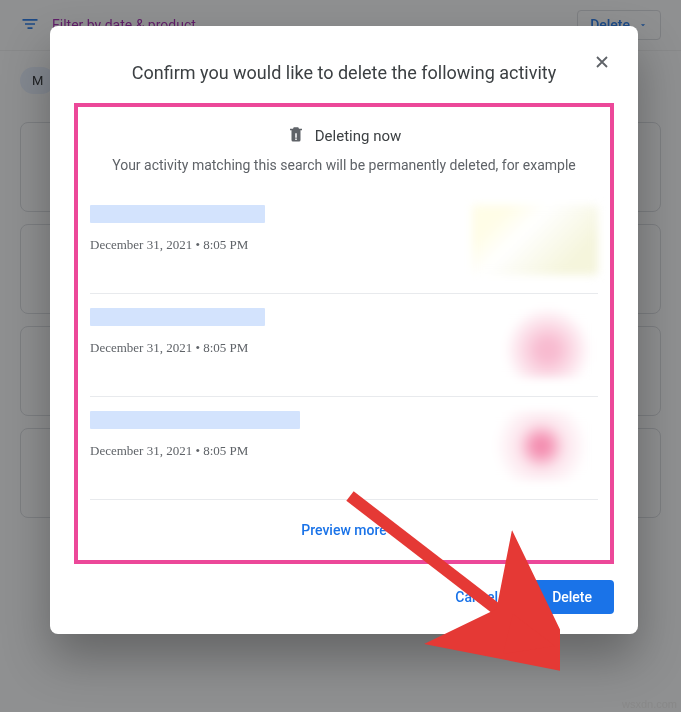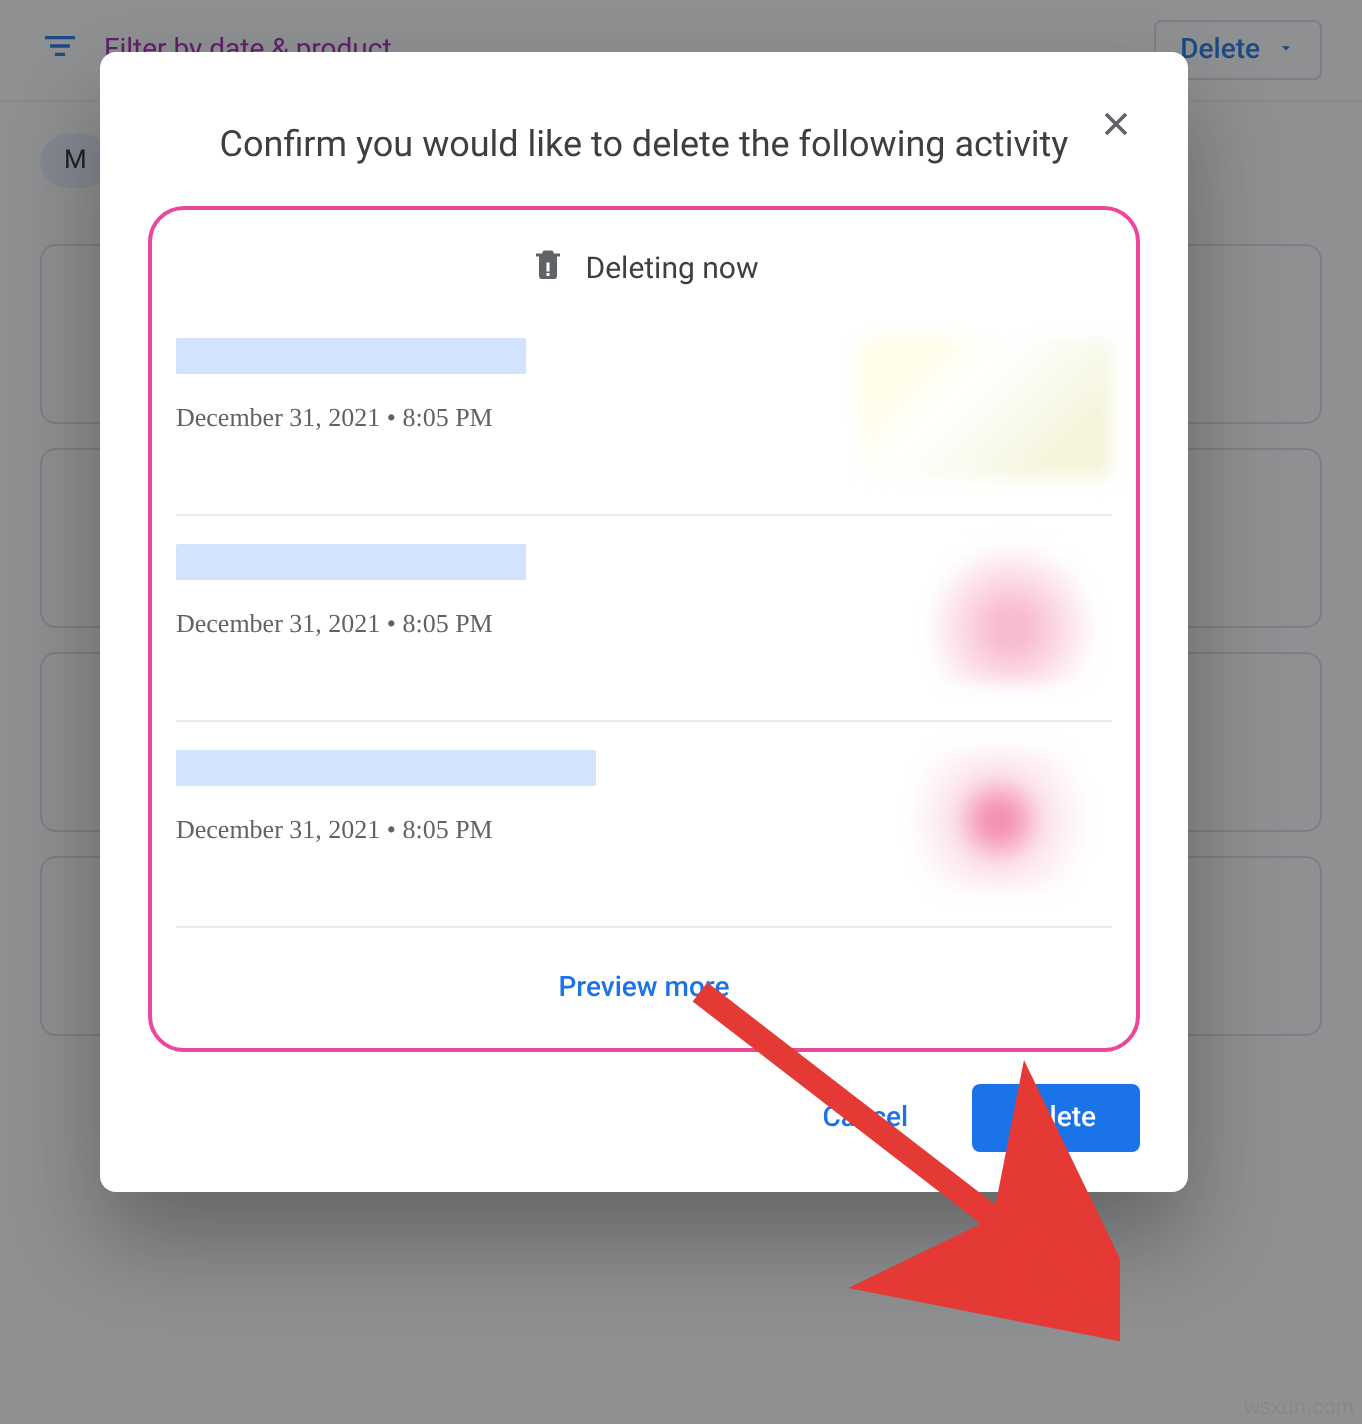--- a/index.html
+++ b/index.html
@@ -64,21 +64,21 @@
     .overlay {
       position: absolute;
       inset: 0;
       background: rgba(32,33,36,0.5);
     }
     
     .modal {
       position: absolute;
       left: 50px;
       top: 26px;
-      width: 544px;
+      width: 588px;
       background: #fff;
       border-radius: 8px;
       box-shadow: 0 24px 48px rgba(0,0,0,0.3);
       padding-bottom: 10px;
     }
     .modal-close {
       position: absolute;
       right: 18px;
       top: 18px;
       width: 36px;
@@ -92,22 +92,22 @@
     }
     .modal-title {
       text-align: center;
       font-size: 18px;
       color: #3c4043;
       padding: 36px 24px 20px;
       font-weight: 400;
     }
     .modal-body {
       margin: 0 24px;
-      border: 2px solid #ec4899;
-      border-radius: 18px;
+      border: 4px solid #ec4899;
+      border-radius: 0;
       padding: 18px 12px 0;
     }
     .deleting-row {
       display: flex;
       align-items: center;
       justify-content: center;
       gap: 10px;
       color: #3c4043;
       font-size: 15px;
       margin-bottom: 10px;
@@ -243,20 +243,21 @@
     <div class="deleting-row">
       <span>
         <svg width="18" height="18" viewBox="0 0 24 24" fill="#5f6368">
           <path d="M6 7h12v13a2 2 0 01-2 2H8a2 2 0 01-2-2V7zm3-4h6l1 2h4v2H4V5h4l1-2z"></path>
           <rect x="11" y="11" width="2" height="6" fill="#fff"></rect>
           <rect x="11" y="18" width="2" height="2" fill="#fff"></rect>
         </svg>
       </span>
       <span>Deleting now</span>
     </div>
+    <div class="subtext">Your activity matching this search will be permanently deleted, for example</div>
 
     <div class="activity-list">
       <div class="activity-item">
         <div class="activity-left">
           <div class="redact-bar"></div>
           <div class="timestamp">December 31, 2021 • 8:05 PM</div>
         </div>
         <div class="thumb thumb1"></div>
       </div>
       <div class="activity-item">

